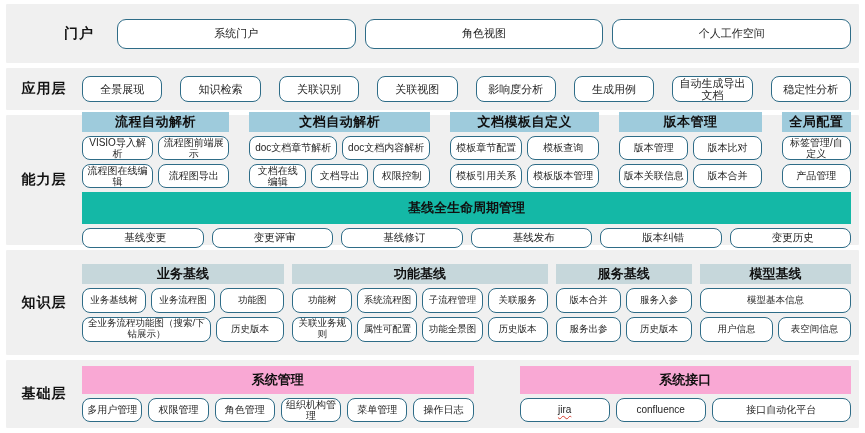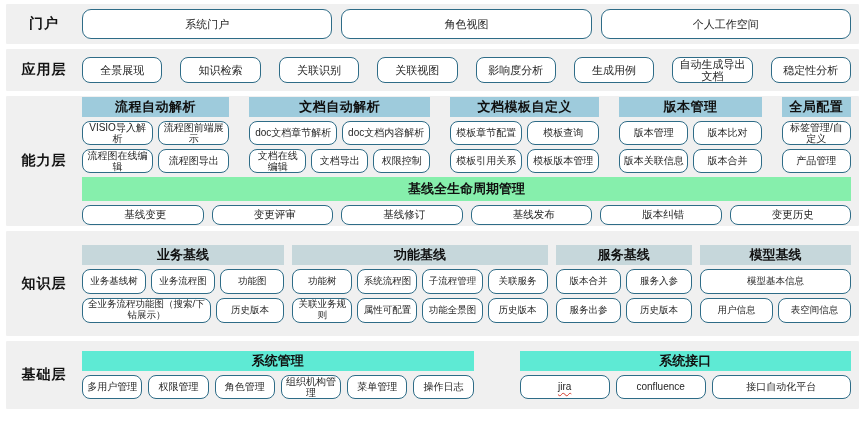--- a/index.html
+++ b/index.html
@@ -57,21 +57,21 @@
     align-items:center;
     justify-content:center;
     text-align:center;
     box-sizing:border-box;
     padding:2px 3px;
     white-space:normal;
     word-break:break-all;
   }
 
   
-  .layer-portal{height:40px;}
+  .layer-portal{height:59px;padding-left:35px;}
   .portal-row{display:flex;gap:9px;width:100%;align-items:center;justify-content:flex-end;}
   .portal-row .pill{flex:1 1 0;height:30px;font-size:11px;border-radius:9px;}
 
   
   .layer-app{height:42px;}
   .app-row{display:flex;gap:18px;width:100%;align-items:center;}
   .app-row .pill{flex:1 1 0;height:26px;font-size:11px;border-radius:8px;}
 
   
   .layer-cap{height:130px;}
@@ -87,25 +87,25 @@
     display:flex;align-items:center;justify-content:center;
     text-align:center;
     letter-spacing:.5px;
     box-sizing:border-box;
   }
   .cap-line{display:flex;gap:5px;}
   .cap-line .pill{flex:1 1 0;height:24px;min-width:0;font-size:10px;}
 
   
   .baseline-head{
-    background:#86efac;
+    background:#14b8a6;
     color:#101010;
     font-weight:bold;
     font-size:13px;
-    height:24px;
+    height:32px;
     display:flex;align-items:center;justify-content:center;
     width:100%;
     box-sizing:border-box;
   }
   .baseline-row{display:flex;gap:8px;width:100%;}
   .baseline-row .pill{flex:1 1 0;height:20px;font-size:10.5px;padding-left:8px;}
 
   
   .layer-know{height:105px;}
   .layer-know .layer-body{padding-top:4px;padding-bottom:4px;}
@@ -123,25 +123,25 @@
   }
   .know-line{display:flex;gap:5px;}
   .know-line .pill{flex:1 1 0;height:25px;min-width:0;font-size:9.5px;}
 
   
   .layer-base{height:68px;}
   .layer-base .layer-body{padding-top:4px;padding-bottom:4px;}
   .base-groups{display:flex;gap:46px;width:100%;align-items:stretch;}
   .base-group{display:flex;flex-direction:column;gap:4px;min-width:0;}
   .base-head{
-    background:#5eead4;
+    background:#f9a8d4;
     color:#101010;
     font-weight:bold;
     font-size:13px;
-    height:20px;
+    height:28px;
     display:flex;align-items:center;justify-content:center;
     box-sizing:border-box;
   }
   .base-line{display:flex;gap:6px;justify-content:center;}
   .base-line .pill{flex:1 1 0;height:24px;min-width:0;font-size:10px;}
 
   .spell{
     text-decoration:underline;
     text-decoration-style:wavy;
     text-decoration-color:#d33a2c;

